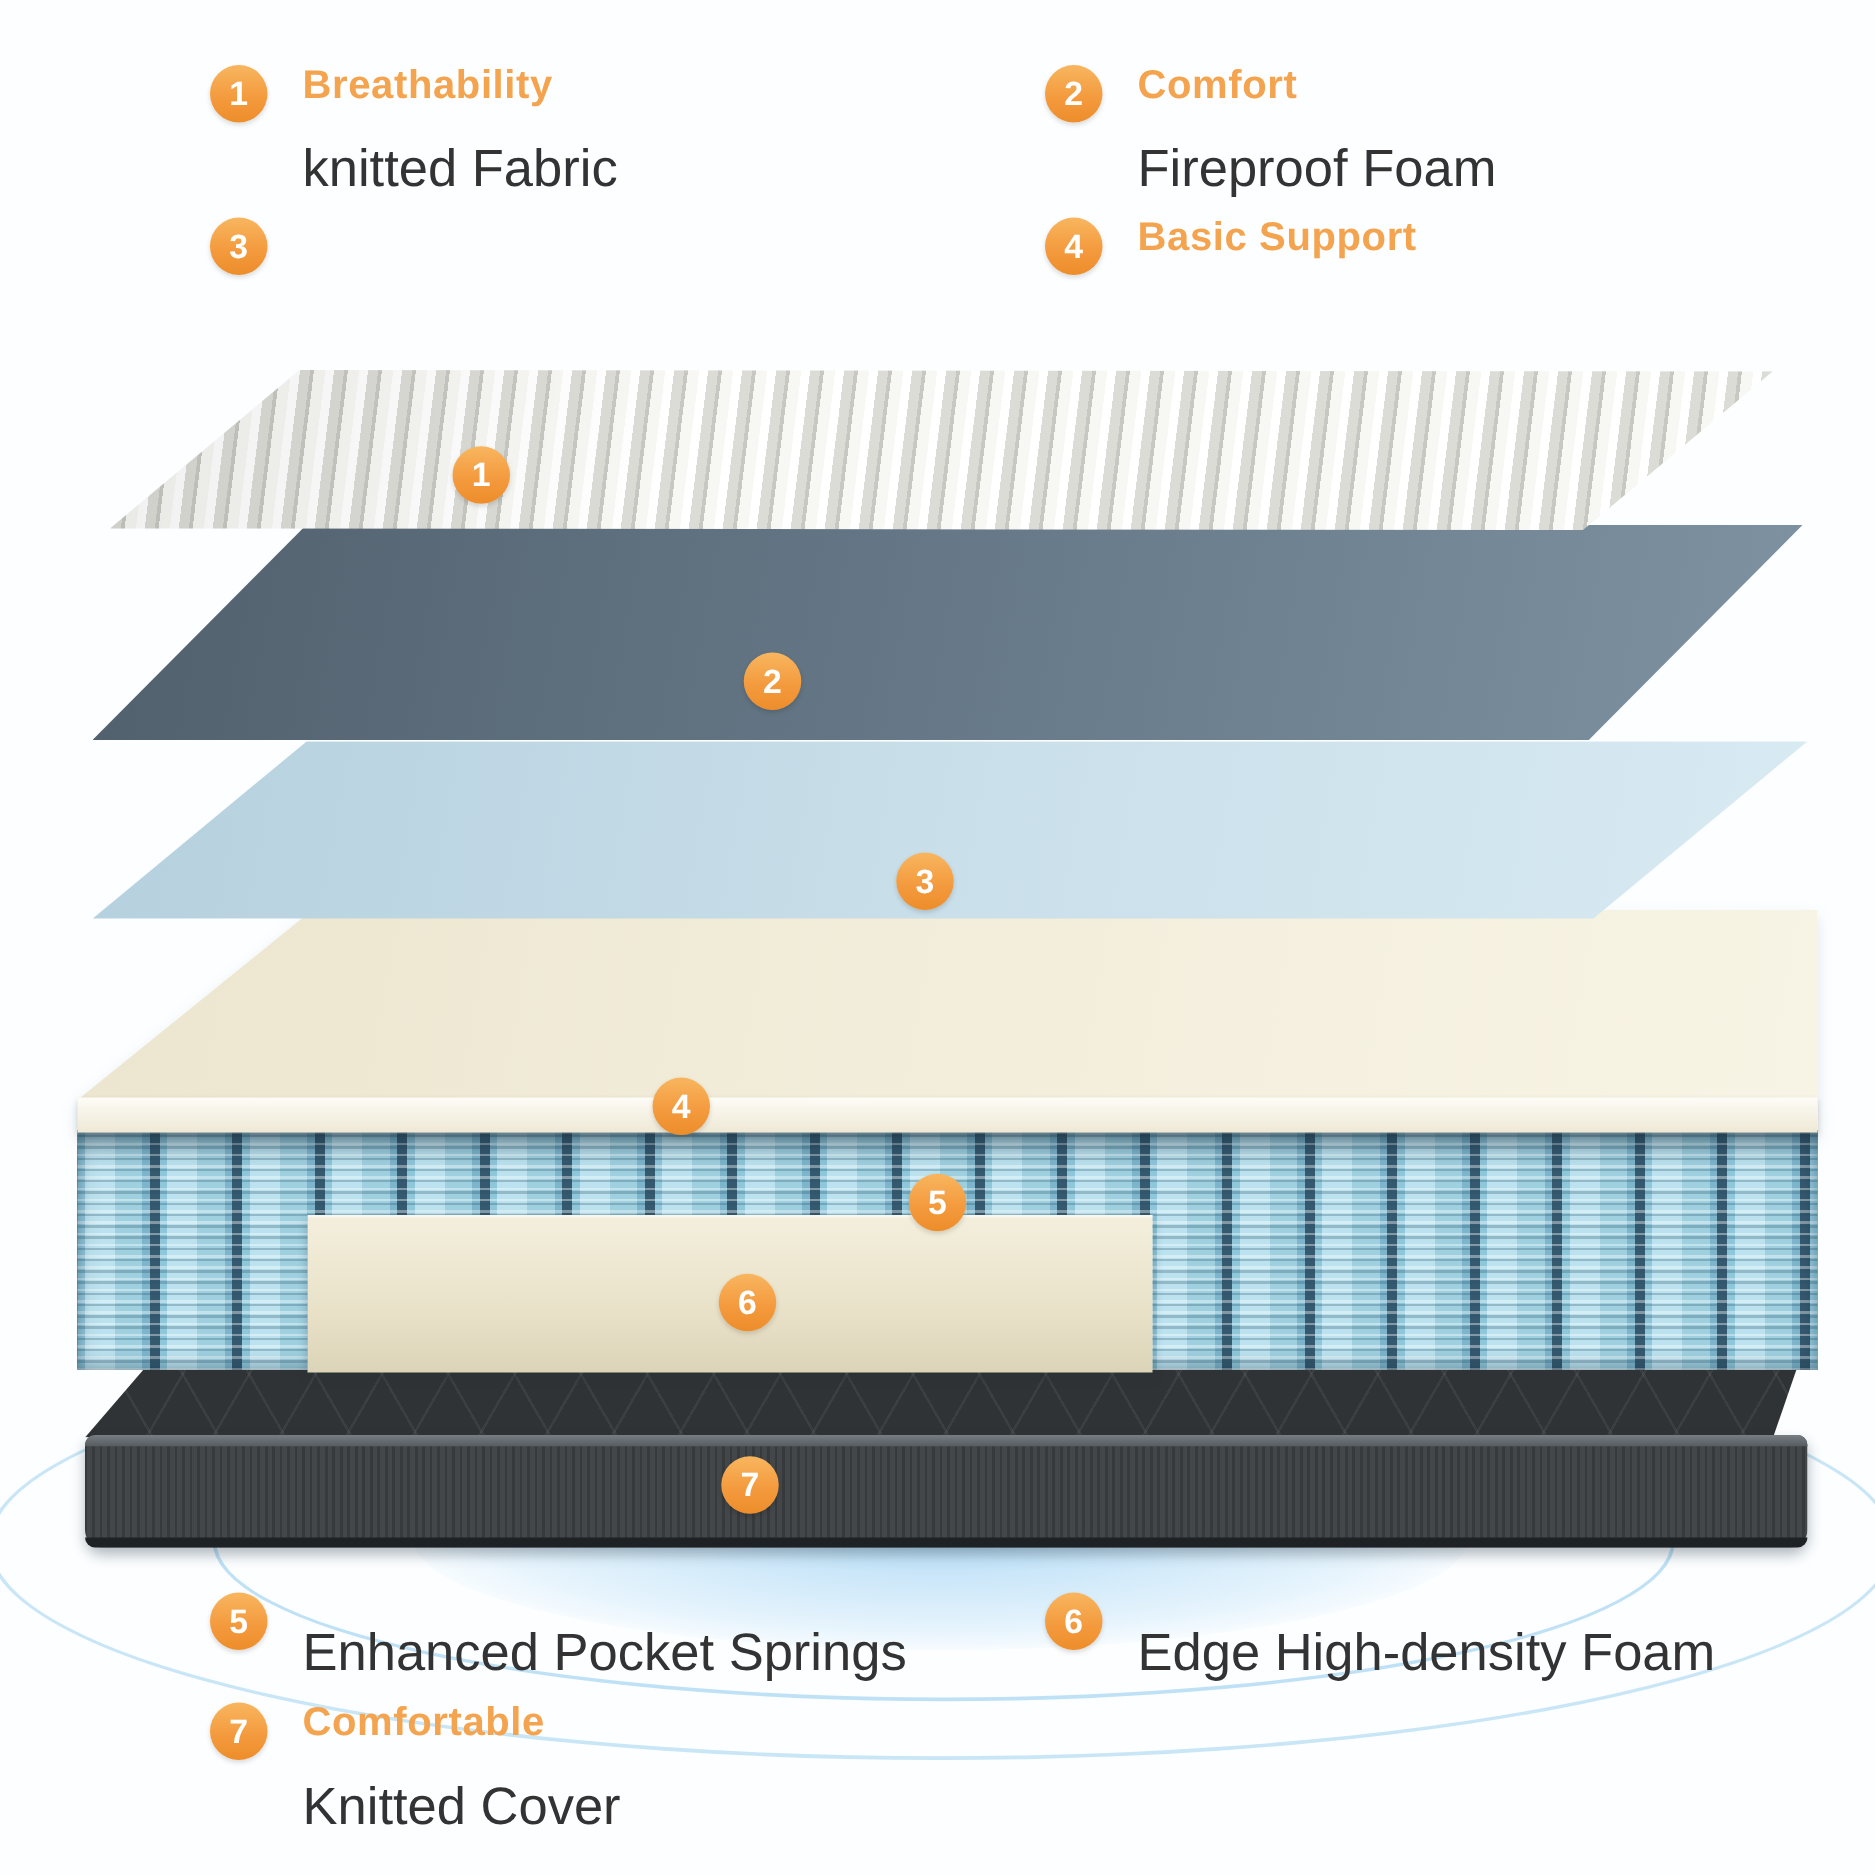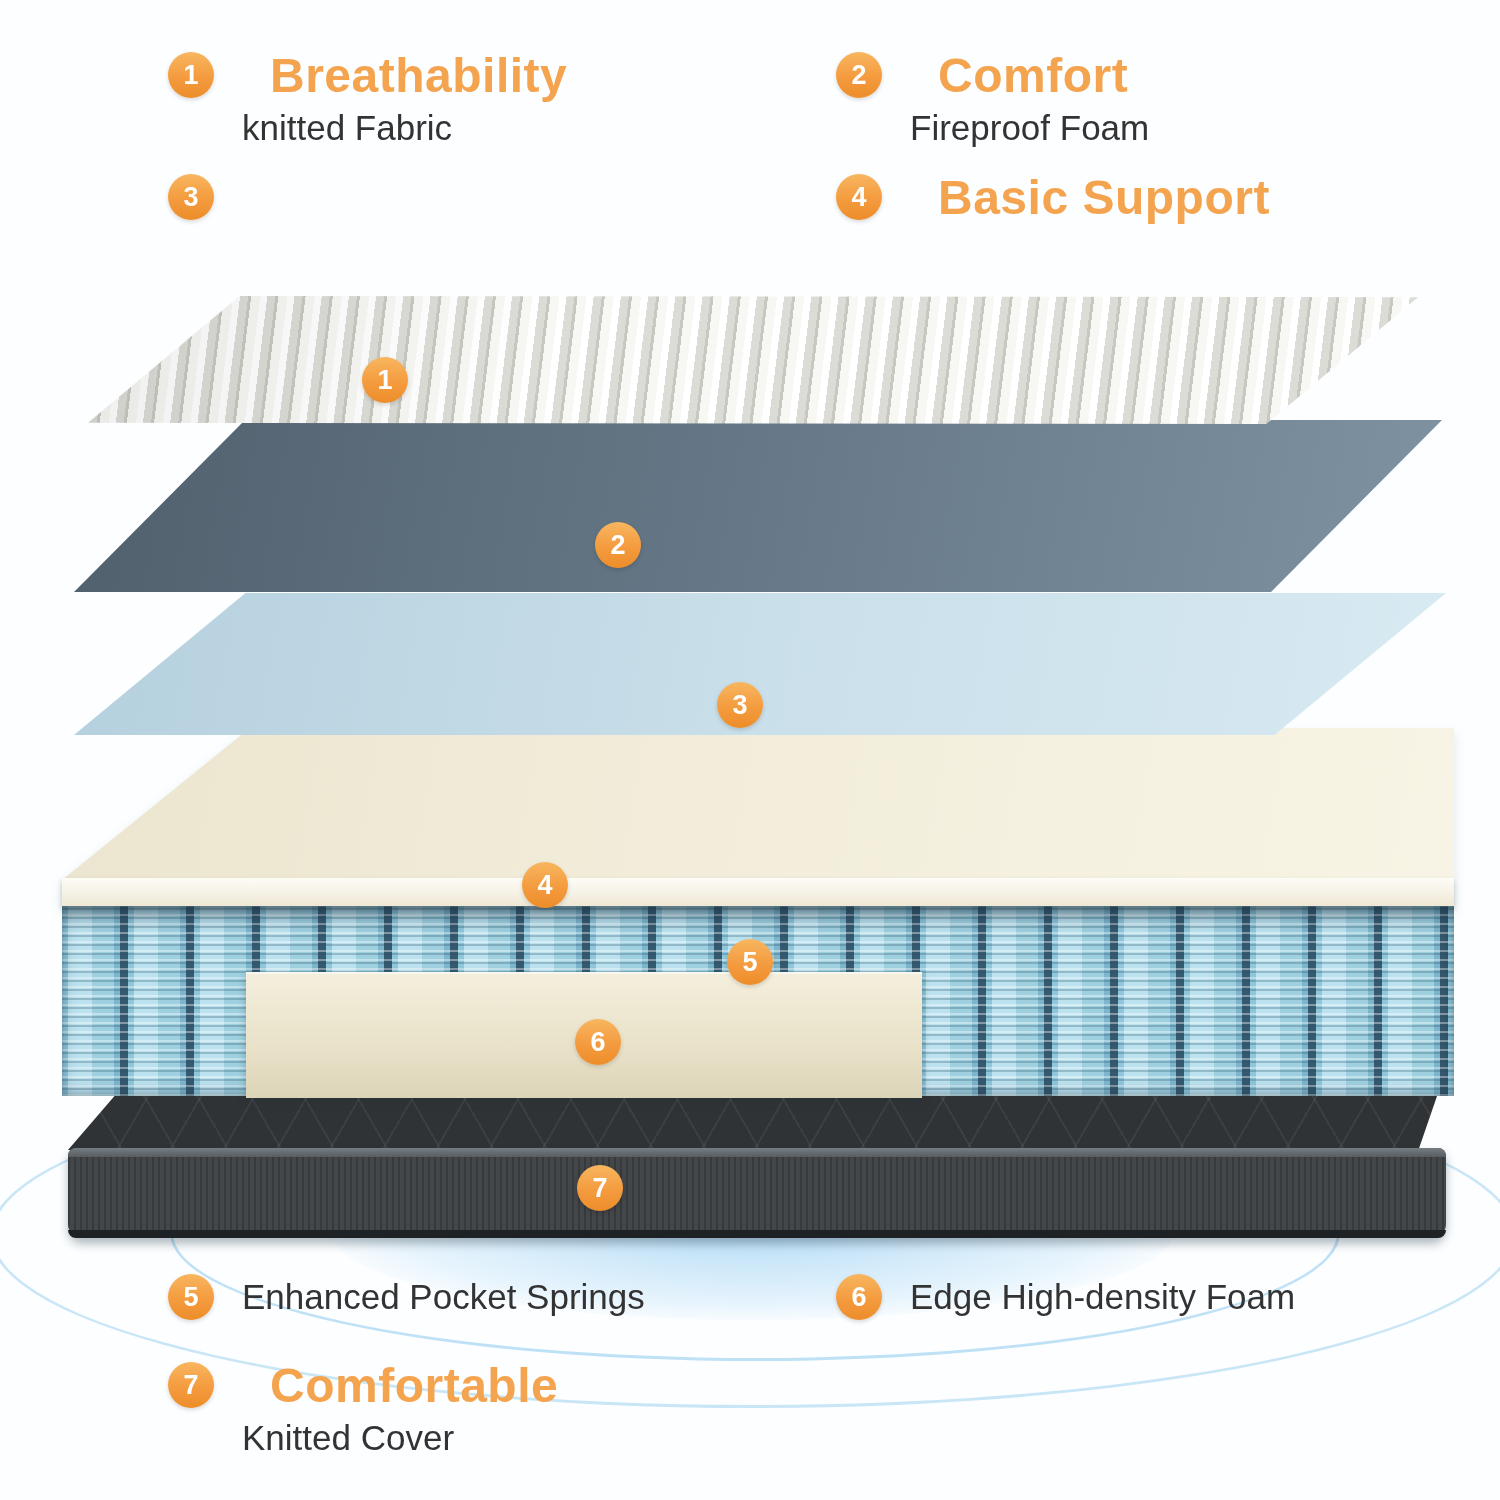--- a/index.html
+++ b/index.html
@@ -11,22 +11,22 @@
   
   .callout{position:absolute;display:flex;align-items:flex-start;gap:28px;z-index:20;}
   .badge{
     width:46px;height:46px;border-radius:50%;flex:0 0 auto;
     background:linear-gradient(180deg,#F8B65F 0%,var(--accent_orange,#F49B3F) 55%,#ED8D2A 100%);
     color:#fff;font-weight:bold;font-size:27px;line-height:46px;text-align:center;
     box-shadow:0 2px 4px rgba(0,0,0,.15);
   }
   .callout .badge{margin-top:2px;}
   .ct{display:flex;flex-direction:column;}
-  .title{font-size:48px;font-weight:bold;color:var(--title_orange,#F4A44F);line-height:1.1;letter-spacing:.5px;margin-left:28px;}
-  .subtitle{font-size:35px;color:var(--text_dark,#333);margin-top:5px;line-height:1.15;}
+  .title{font-size:32px;font-weight:bold;color:var(--title_orange,#F4A44F);line-height:1.1;letter-spacing:.5px;}
+  .subtitle{font-size:42px;color:var(--text_dark,#333);margin-top:26px;line-height:1.15;}
   
   .layer{position:absolute;}
   .sheet1{
     left:88px;top:296px;width:1330px;height:128px;z-index:8;
     clip-path:polygon(11.4% 0,100% 1%,88.6% 100%,0 99%);
     background:
       linear-gradient(100deg,rgba(0,0,0,.06),rgba(0,0,0,0) 35%),
       repeating-linear-gradient(97deg,#f7f7f4 0 9px,#ffffff 9px 16px,#dcdcd7 16px 24px,#c8c8c2 24px 27px);
     filter:drop-shadow(0 10px 7px rgba(70,95,115,.12));
   }

